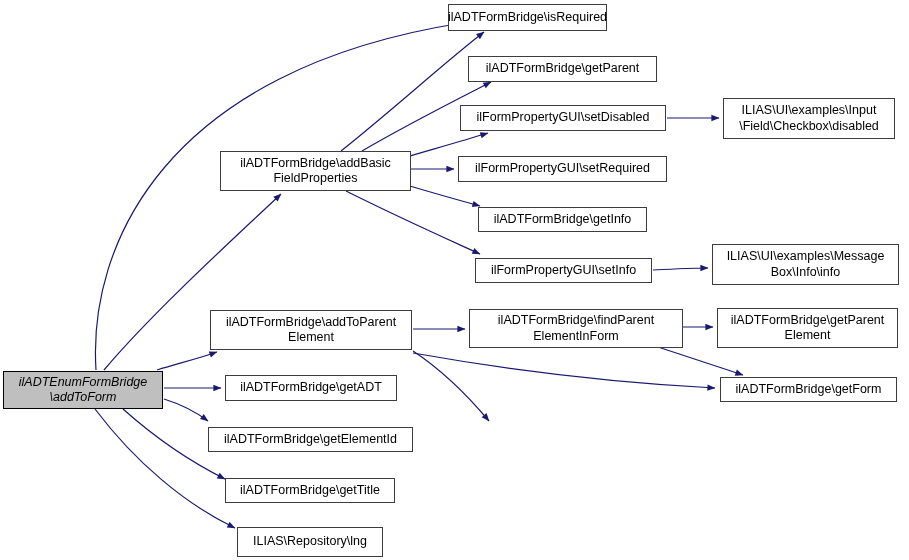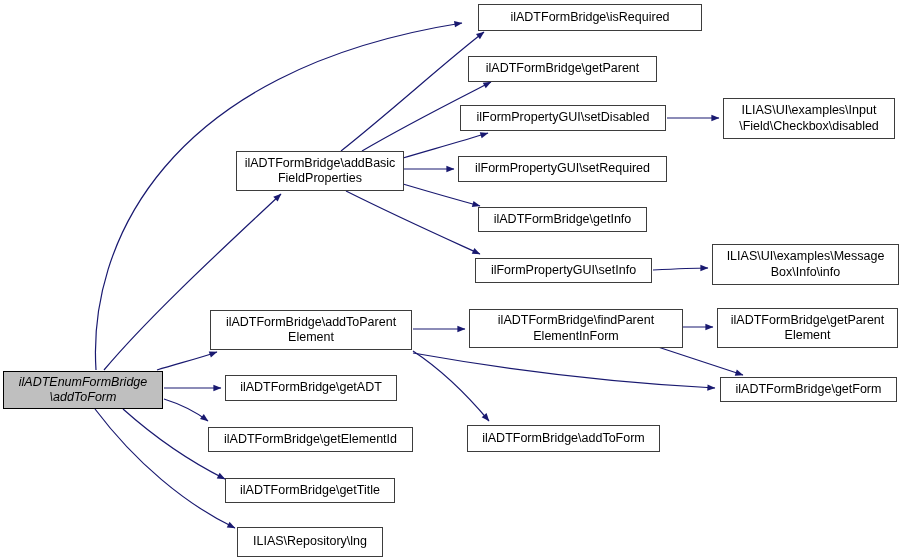--- a/index.html
+++ b/index.html
@@ -50,26 +50,26 @@
     <path class="edge" d="M 413,353 C 520,372 620,383 715,388" marker-end="url(#arrow)"></path>
     <path class="edge" d="M 658,327 L 713,327" marker-end="url(#arrow)"></path>
     <path class="edge" d="M 658,347 C 688,357 716,366 743,375" marker-end="url(#arrow)"></path>
   </svg>
 
   <div class="node root" style="left:3px;top:371px;width:160px;height:38px">
     <span>ilADTEnumFormBridge
 \addToForm</span>
   </div>
 
-  <div class="node" style="left:236px;top:151px;width:168px;height:40px">
+  <div class="node" style="left:220px;top:151px;width:191px;height:40px">
     <span>ilADTFormBridge\addBasic
 FieldProperties</span>
   </div>
 
-  <div class="node" style="left:478px;top:4px;width:224px;height:27px">
+  <div class="node" style="left:448px;top:4px;width:159px;height:27px">
     <span>ilADTFormBridge\isRequired</span>
   </div>
 
   <div class="node" style="left:468px;top:56px;width:189px;height:26px">
     <span>ilADTFormBridge\getParent</span>
   </div>
 
   <div class="node" style="left:460px;top:105px;width:206px;height:26px">
     <span>ilFormPropertyGUI\setDisabled</span>
   </div>
@@ -112,23 +112,20 @@
   </div>
 
   <div class="node" style="left:225px;top:375px;width:172px;height:26px">
     <span>ilADTFormBridge\getADT</span>
   </div>
 
   <div class="node" style="left:208px;top:427px;width:205px;height:25px">
     <span>ilADTFormBridge\getElementId</span>
   </div>
 
-  <div class="node" style="left:467px;top:425px;width:193px;height:27px">
-    <span>ilADTFormBridge\addToForm</span>
-  </div>
 
   <div class="node" style="left:720px;top:377px;width:177px;height:25px">
     <span>ilADTFormBridge\getForm</span>
   </div>
 
   <div class="node" style="left:225px;top:478px;width:170px;height:25px">
     <span>ilADTFormBridge\getTitle</span>
   </div>
 
   <div class="node" style="left:237px;top:527px;width:146px;height:30px">

